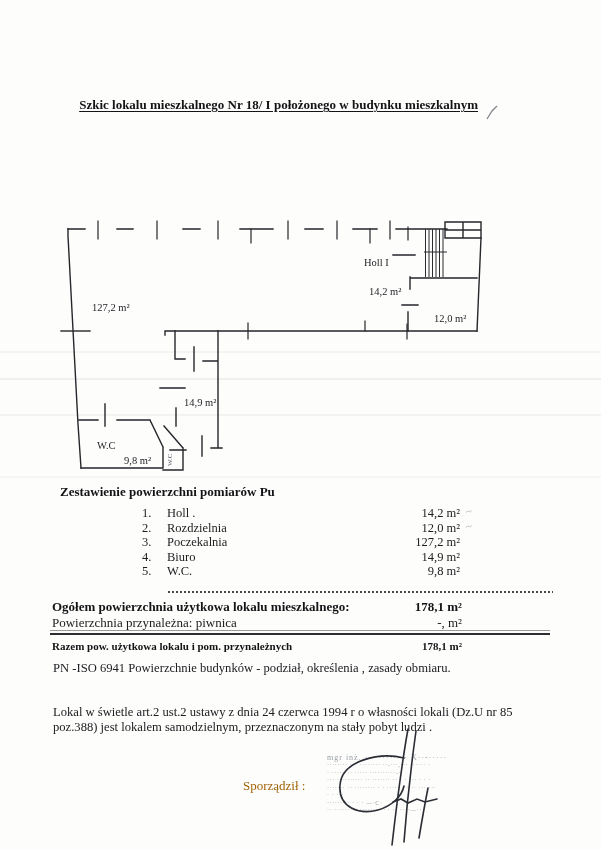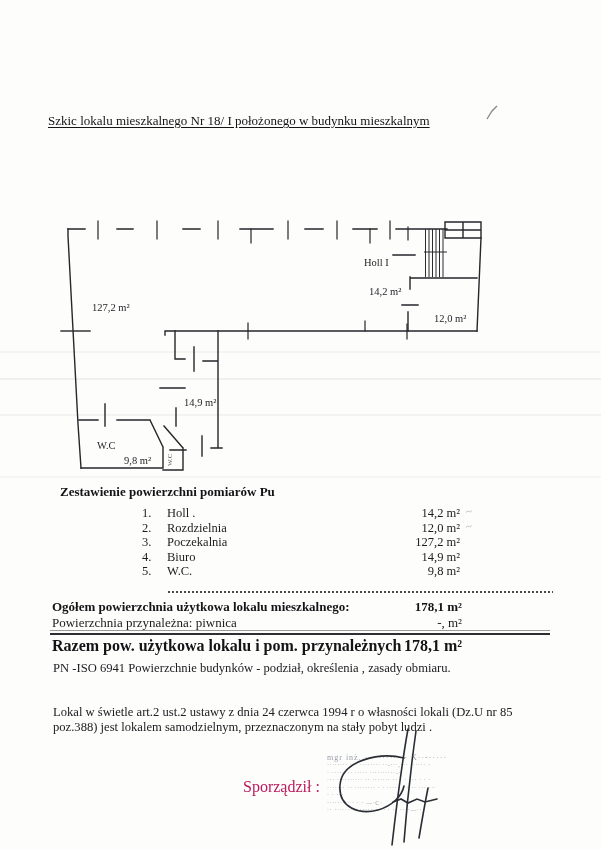--- a/index.html
+++ b/index.html
@@ -4,22 +4,22 @@
 <style>
   html,body{margin:0;padding:0;background:#e8e8e8;}
   .page{
     position:relative;width:601px;height:850px;background:#fdfdfc;
     font-family:"Liberation Serif","DejaVu Serif",serif;color:#1c1c1f;overflow:hidden;
   }
   
   .streak{position:absolute;left:0;width:601px;height:2px;background:#6b6b6b;pointer-events:none;}
 
   
-  .doc-header{position:absolute;top:113px;left:48px;width:430px;text-align:left;
-    font-weight:normal;font-size:13px;line-height:15.5px;color:#141417;}
+  .doc-header{position:absolute;top:97px;left:48px;width:430px;text-align:right;
+    font-weight:bold;font-size:13px;line-height:15.5px;color:#141417;}
   .doc-header .hl{text-decoration:underline;text-underline-offset:2px;}
   .check-mark{position:absolute;top:104px;left:484px;width:16px;height:18px;}
 
   
   .plan{position:absolute;top:193px;left:50px;width:450px;height:292px;}
   .plan text{font-family:"Liberation Serif","DejaVu Serif",serif;fill:#26262b;font-size:10.5px;}
   .plan .corr{font-size:7px;fill:#55555c;}
 
   
   .area-table{position:absolute;top:484px;left:60px;width:402px;font-size:13px;}
@@ -33,30 +33,30 @@
 
   
   .dotted-rule{position:absolute;top:591px;left:168px;width:385px;height:2px;
     background:repeating-linear-gradient(90deg,#4a4a4a 0 2px,transparent 2px 4px);}
   .summary{position:absolute;top:599px;left:52px;width:410px;font-size:13px;}
   .sum-row{position:relative;height:16px;line-height:16px;}
   .sum-row .val{position:absolute;right:0;}
   .bold{font-weight:bold;color:#141417;}
   .rule-thin{position:absolute;top:630px;left:50px;width:500px;height:1px;background:#9a9a9a;}
   .rule-heavy{position:absolute;top:633px;left:50px;width:500px;height:2px;background:#2e2e32;}
-  .razem-row{position:absolute;top:638px;left:52px;width:410px;height:16px;line-height:16px;font-size:16px;}
+  .razem-row{position:absolute;top:638px;left:52px;width:410px;height:16px;line-height:16px;font-size:11px;}
   .razem-row .val{position:absolute;right:0;}
 
   
   .note{position:absolute;left:53px;width:490px;font-size:12.6px;line-height:15px;color:#202024;}
   .note-1{top:661px;}
   .note-2{top:705px;}
 
   
-  .prepared{position:absolute;top:778px;left:243px;font-size:16px;color:#be185d;text-align:center;}
+  .prepared{position:absolute;top:778px;left:243px;font-size:13px;color:#a16207;text-align:center;}
   .stamp{position:absolute;top:753px;left:327px;width:160px;color:#8d939c;
     filter:blur(.6px);opacity:.9;}
   .stamp div{white-space:nowrap;}
   .st-l1{font-size:8px;line-height:9px;letter-spacing:1px;}
   .st-s{font-size:6px;line-height:7.5px;letter-spacing:.6px;}
   .signature{position:absolute;top:722px;left:330px;width:145px;height:128px;}
 </style>
 </head>
 <body>
 

